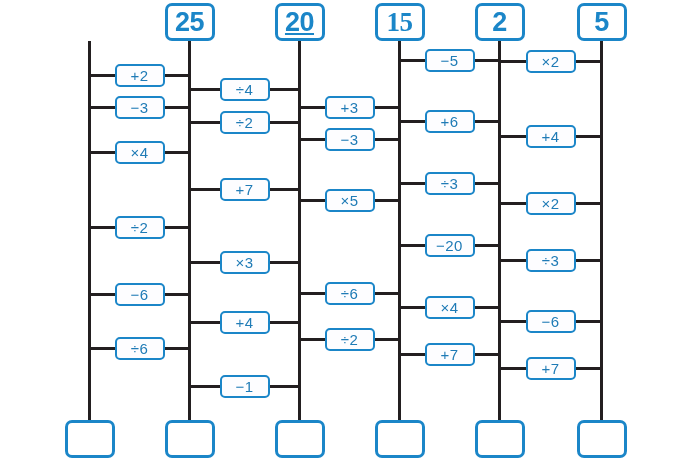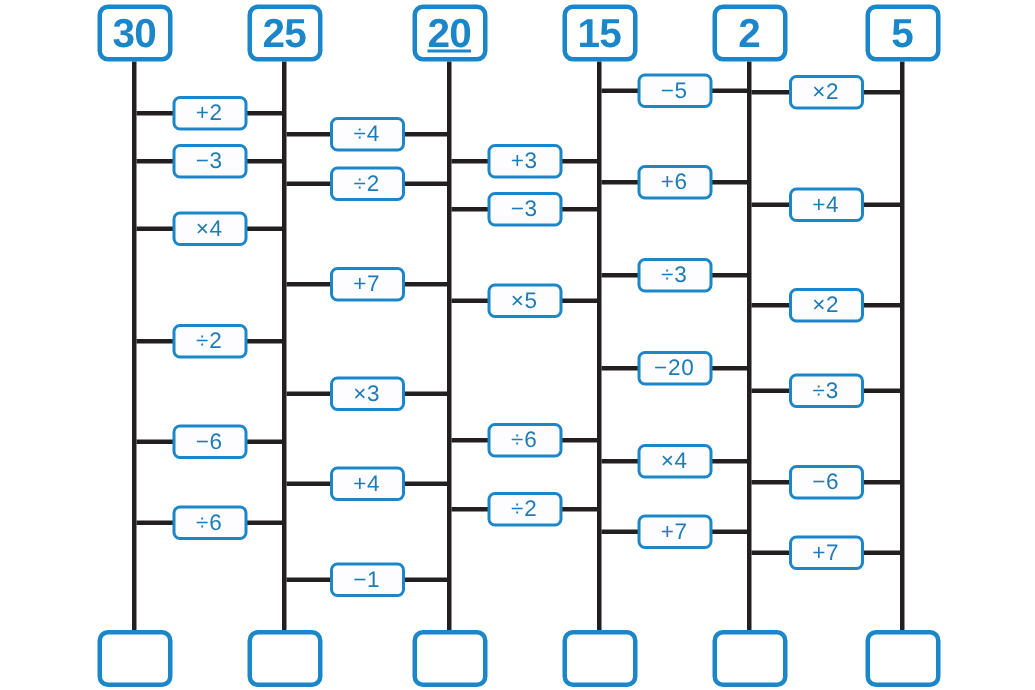--- a/index.html
+++ b/index.html
@@ -162,25 +162,24 @@
     <div class="op-box" style="left: 525.5px; top: 192px;">×2</div>
     <div class="connector" style="left: 501px; top: 259px; width: 26.5px;"></div>
     <div class="connector" style="left: 573.5px; top: 259px; width: 26.5px;"></div>
     <div class="op-box" style="left: 525.5px; top: 249px;">÷3</div>
     <div class="connector" style="left: 501px; top: 320px; width: 26.5px;"></div>
     <div class="connector" style="left: 573.5px; top: 320px; width: 26.5px;"></div>
     <div class="op-box" style="left: 525.5px; top: 310px;">−6</div>
     <div class="connector" style="left: 501px; top: 367px; width: 26.5px;"></div>
     <div class="connector" style="left: 573.5px; top: 367px; width: 26.5px;"></div>
     <div class="op-box" style="left: 525.5px; top: 357px;">+7</div>
-    <div class="num-box" style="left: 64.5px; top: 3px;">30</div>
     <div class="ans-box" style="left: 64.5px; top: 420px;"></div>
     <div class="num-box" style="left: 164.5px; top: 3px;">25</div>
     <div class="ans-box" style="left: 164.5px; top: 420px;"></div>
     <div class="num-box" style="left: 274.5px; top: 3px; text-decoration: underline;">20</div>
     <div class="ans-box" style="left: 274.5px; top: 420px;"></div>
-    <div class="num-box" style="left: 374.5px; top: 3px;">15</div>
+    <div class="num-box" style="left: 374.5px; top: 3px; font-family: Liberation Serif, serif;">15</div>
     <div class="ans-box" style="left: 374.5px; top: 420px;"></div>
     <div class="num-box" style="left: 474.5px; top: 3px;">2</div>
     <div class="ans-box" style="left: 474.5px; top: 420px;"></div>
     <div class="num-box" style="left: 576.5px; top: 3px;">5</div>
     <div class="ans-box" style="left: 576.5px; top: 420px;"></div>
   </div>
 
 </body></html>

